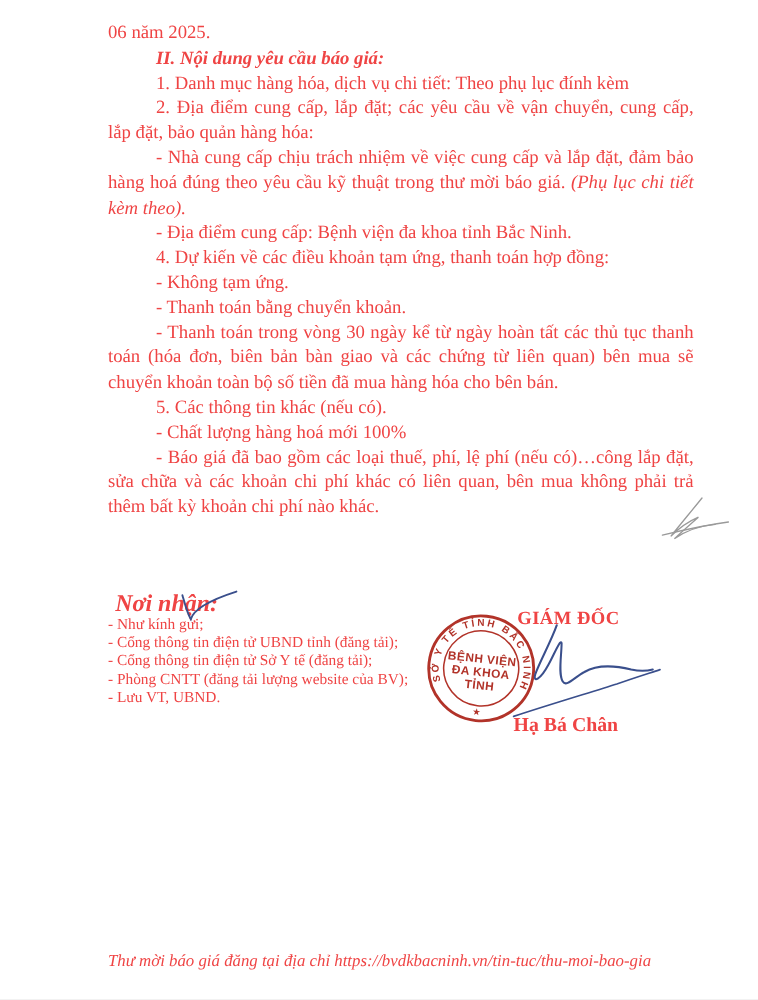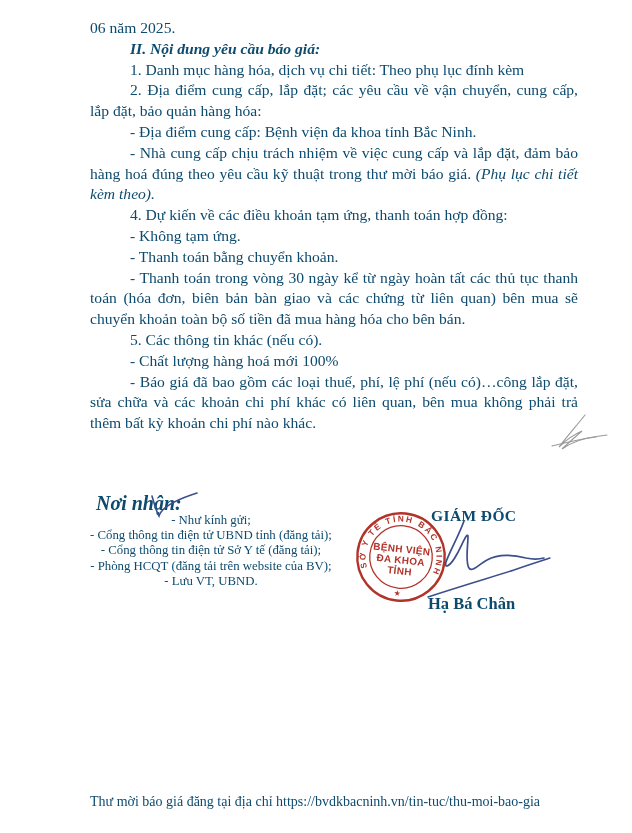--- a/index.html
+++ b/index.html
@@ -2,39 +2,39 @@
 <html><head>
 <meta charset="utf-8">
 <style>
   html,body{margin:0;padding:0;background:#e8e8e8;}
   .page{
     position:relative;
     width:632px;height:833px;
     background:#ffffff;
     overflow:hidden;
     font-family:"Liberation Serif","DejaVu Serif",serif;
-    color:#0c4a6e;
+    color:#ef4444;
   }
   .body-text{
     position:absolute;
     left:90px;top:18px;width:488px;
     font-size:15.6px;line-height:20.8px;
     text-align:justify;
   }
   .body-text p{margin:0;text-indent:40px;}
   .body-text p.no-indent{text-indent:0;}
   .body-text .bold{font-weight:bold;font-style:italic;}
   .body-text .italic{font-style:italic;}
   .sig-left-heading{
     position:absolute;left:96px;top:492px;
     font-size:20px;font-weight:bold;font-style:italic;
   }
   .recipients{
     position:absolute;left:90px;top:513px;
-    font-size:12.8px;line-height:15.2px;text-align:center;
+    font-size:12.8px;line-height:15.2px;
   }
   .signer-title{
     position:absolute;left:431px;top:507px;
     font-size:15.5px;font-weight:bold;letter-spacing:.4px;
   }
   .signer-name{
     position:absolute;left:428px;top:594px;
     font-size:16.5px;font-weight:bold;text-align:center;
   }
   .stamp{
@@ -44,51 +44,51 @@
   .stamp text{
     font-family:"Liberation Sans","DejaVu Sans",sans-serif;
     font-weight:bold;
   }
   .ink-layer{
     position:absolute;left:0;top:0;width:632px;height:833px;
     pointer-events:none;
   }
   .footer-note{
     position:absolute;left:90px;top:794px;width:520px;
-    font-size:14px;
+    font-size:14px;font-style:italic;
   }
 </style>
 </head>
 <body>
 
 <div class="page">
 
   <div class="body-text">
     <p class="no-indent">06 năm 2025.</p>
     <p class="bold">II. Nội dung yêu cầu báo giá:</p>
     <p>1.  Danh mục hàng hóa, dịch vụ chi tiết: Theo phụ lục đính kèm</p>
     <p>2. Địa điểm cung cấp, lắp đặt; các yêu cầu về vận chuyển, cung cấp, lắp đặt, bảo quản hàng hóa:</p>
+    <p><span>- Nhà cung cấp chịu trách nhiệm về việc cung cấp và lắp đặt, đảm bảo hàng hoá đúng theo yêu cầu kỹ thuật trong thư mời báo giá. </span><span class="italic">(Phụ lục chi tiết kèm theo).</span></p>
     <p>- Địa điểm cung cấp: Bệnh viện đa khoa tỉnh Bắc Ninh.</p>
-    <p><span>- Nhà cung cấp chịu trách nhiệm về việc cung cấp và lắp đặt, đảm bảo hàng hoá đúng theo yêu cầu kỹ thuật trong thư mời báo giá. </span><span class="italic">(Phụ lục chi tiết kèm theo).</span></p>
     <p>4. Dự kiến về các điều khoản tạm ứng, thanh toán hợp đồng:</p>
     <p>-  Không tạm ứng.</p>
     <p>- Thanh toán bằng chuyển khoản.</p>
     <p>- Thanh toán trong vòng 30 ngày kể từ ngày hoàn tất các thủ tục thanh toán (hóa đơn, biên bản bàn giao và các chứng từ liên quan) bên mua sẽ chuyển khoản toàn bộ số tiền đã mua hàng hóa cho bên bán.</p>
     <p>5. Các thông tin khác (nếu có).</p>
     <p>- Chất lượng hàng hoá mới 100%</p>
     <p>- Báo giá đã bao gồm các loại thuế, phí, lệ phí (nếu có)…công lắp đặt, sửa chữa và các khoản chi phí khác có liên quan, bên mua không phải trả thêm bất kỳ khoản chi phí nào khác.</p>
   </div>
 
   <div class="sig-left-heading">Nơi nhận:</div>
 
   <div class="recipients">
     <div>- Như kính gửi;</div>
     <div>- Cổng thông tin điện tử UBND tỉnh (đăng tải);</div>
     <div>- Cổng thông tin điện tử Sở Y tế (đăng tải);</div>
-    <div>- Phòng HCQT (đăng tải trên website của BV);</div>
+    <div>- Phòng CNTT (đăng tải lượng website của BV);</div>
     <div>- Lưu VT, UBND.</div>
   </div>
 
   <div class="signer-title">GIÁM ĐỐC</div>
   <div class="signer-name">Hạ Bá Chân</div>
 
   <svg class="stamp" viewBox="0 0 100 100">
     <circle cx="50" cy="50" r="47.5" fill="none" stroke-width="2.6" stroke="#b23329"></circle>
     <circle cx="50" cy="50" r="34" fill="none" stroke-width="1.4" stroke="#b23329"></circle>
     <path id="ring-text-path" d="M 15.1 66.3 A 38.5 38.5 0 1 1 84.9 66.3" fill="none"></path>

